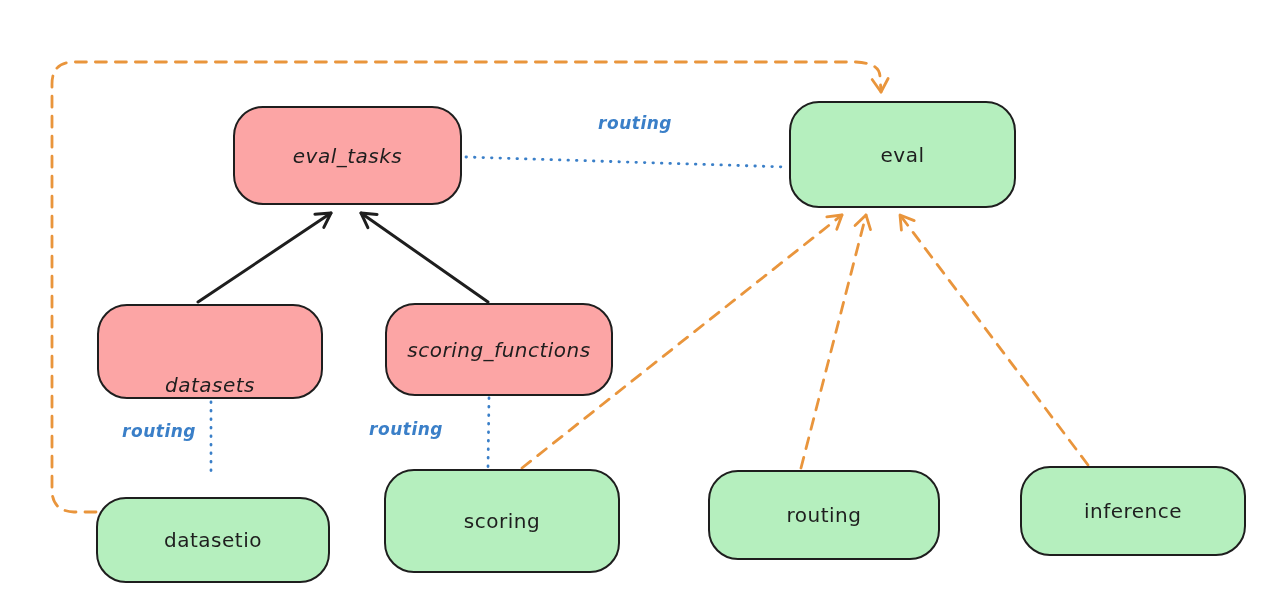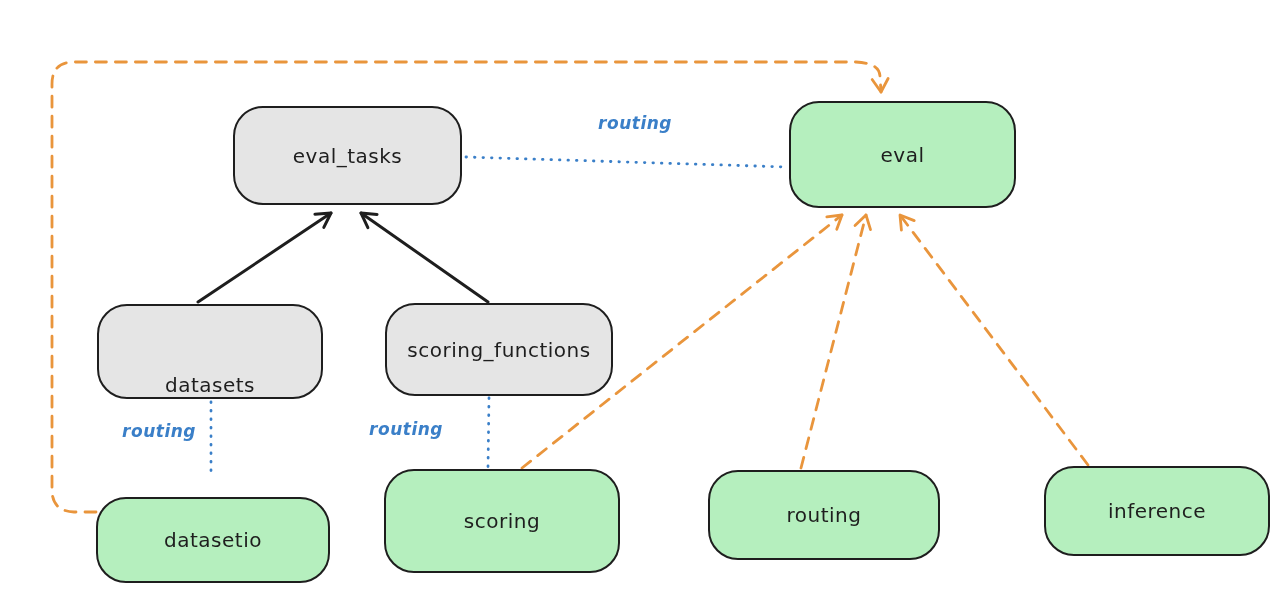--- a/index.html
+++ b/index.html
@@ -26,31 +26,31 @@
     box-sizing: border-box;
     border: 2.5px solid #1e1e1e;
     border-radius: 30px;
     display: flex;
     align-items: center;
     justify-content: center;
     font-size: 20px;
     color: #1e1e1e;
     letter-spacing: 0.5px;
   }
-  .node.blue  { background: #e5e5e5; }
+  .node.blue  { background: #fca5a5; font-style: italic; }
   .node.green { background: #b5efbe; text-align: center; }
 
   .node-eval-tasks        { left: 233px; top: 106px; width: 229px; height: 99px; }
   .node-eval              { left: 789px; top: 101px; width: 227px; height: 107px; }
   .node-datasets          { left: 97px;  top: 304px; width: 226px; height: 95px; align-items: flex-end; }
   .node-scoring-functions { left: 385px; top: 303px; width: 228px; height: 93px; }
   .node-datasetio         { left: 96px;  top: 477px; width: 234px; height: 86px; margin-top: 20px; }
   .node-scoring           { left: 384px; top: 469px; width: 236px; height: 104px; }
   .node-agents            { left: 708px; top: 470px; width: 232px; height: 90px; }
-  .node-inference         { left: 1044px; top: 466px; width: 226px; height: 90px; }
+  .node-inference         { left: 1020px; top: 466px; width: 226px; height: 90px; }
 
   .edge-label {
     position: absolute;
     color: #3a7fc8;
     font-size: 17px;
     font-weight: bold;
     letter-spacing: 0.5px;
     text-align: right;
     width: 106px;
     font-style: italic;

